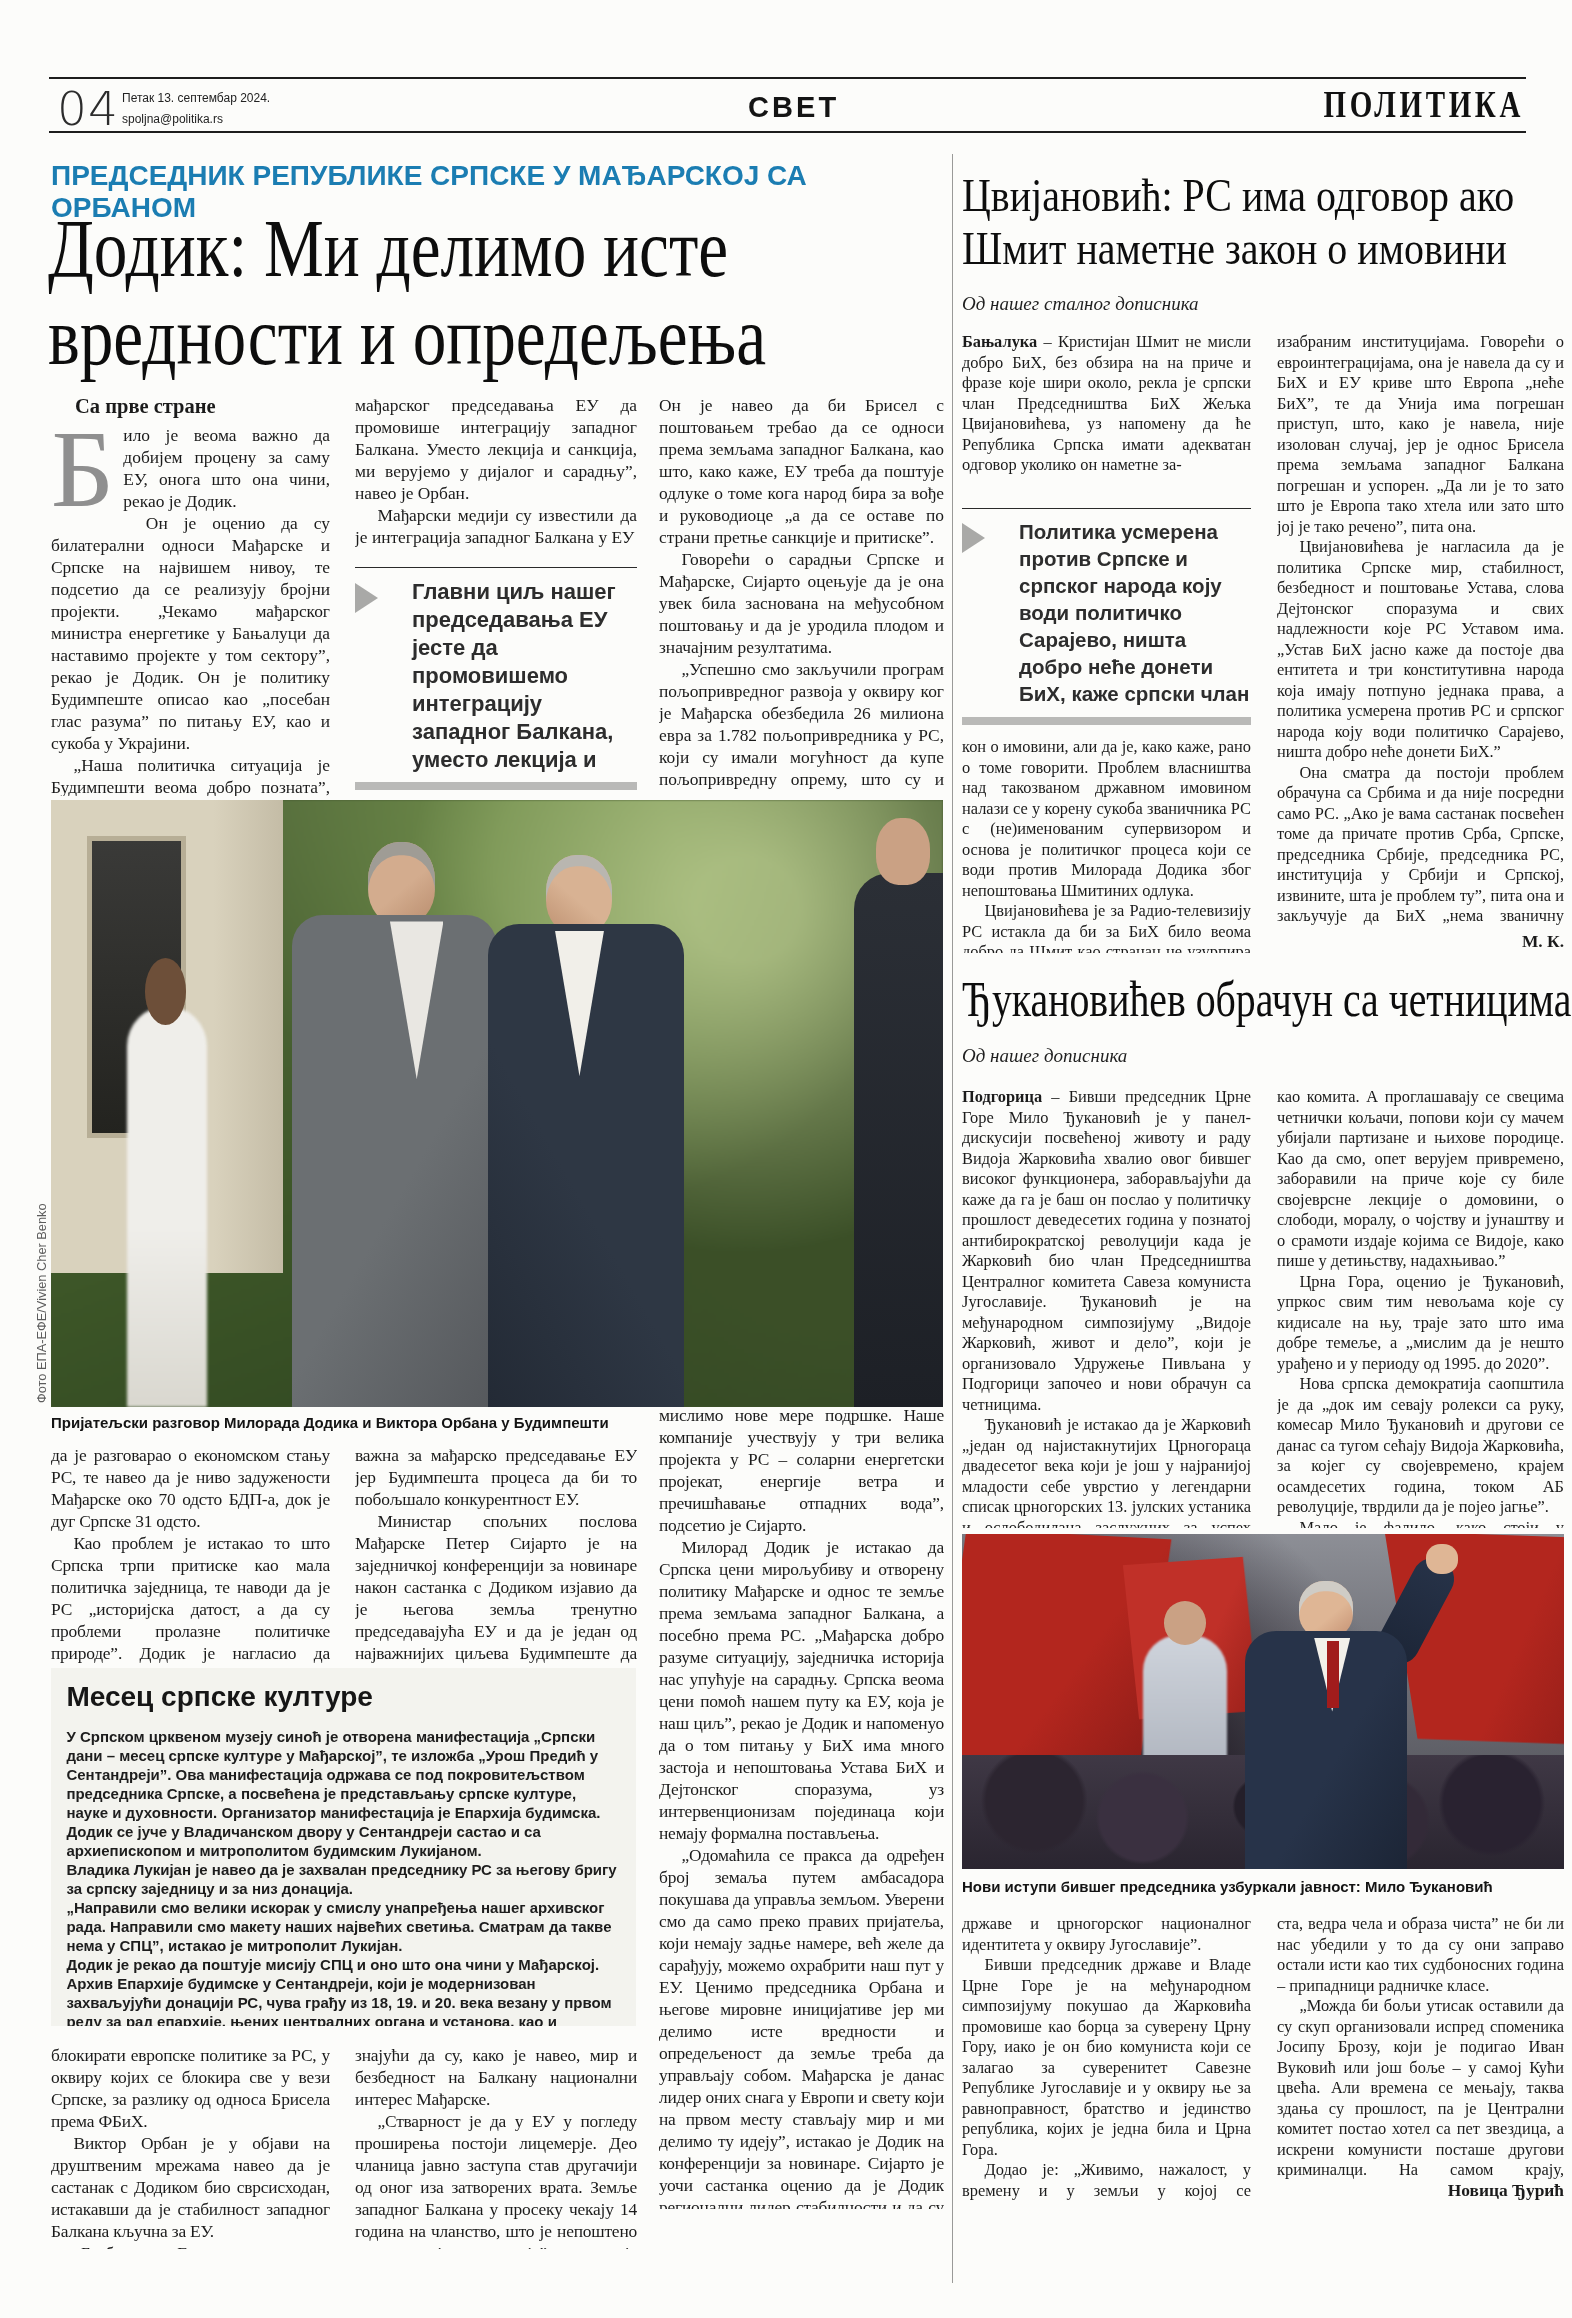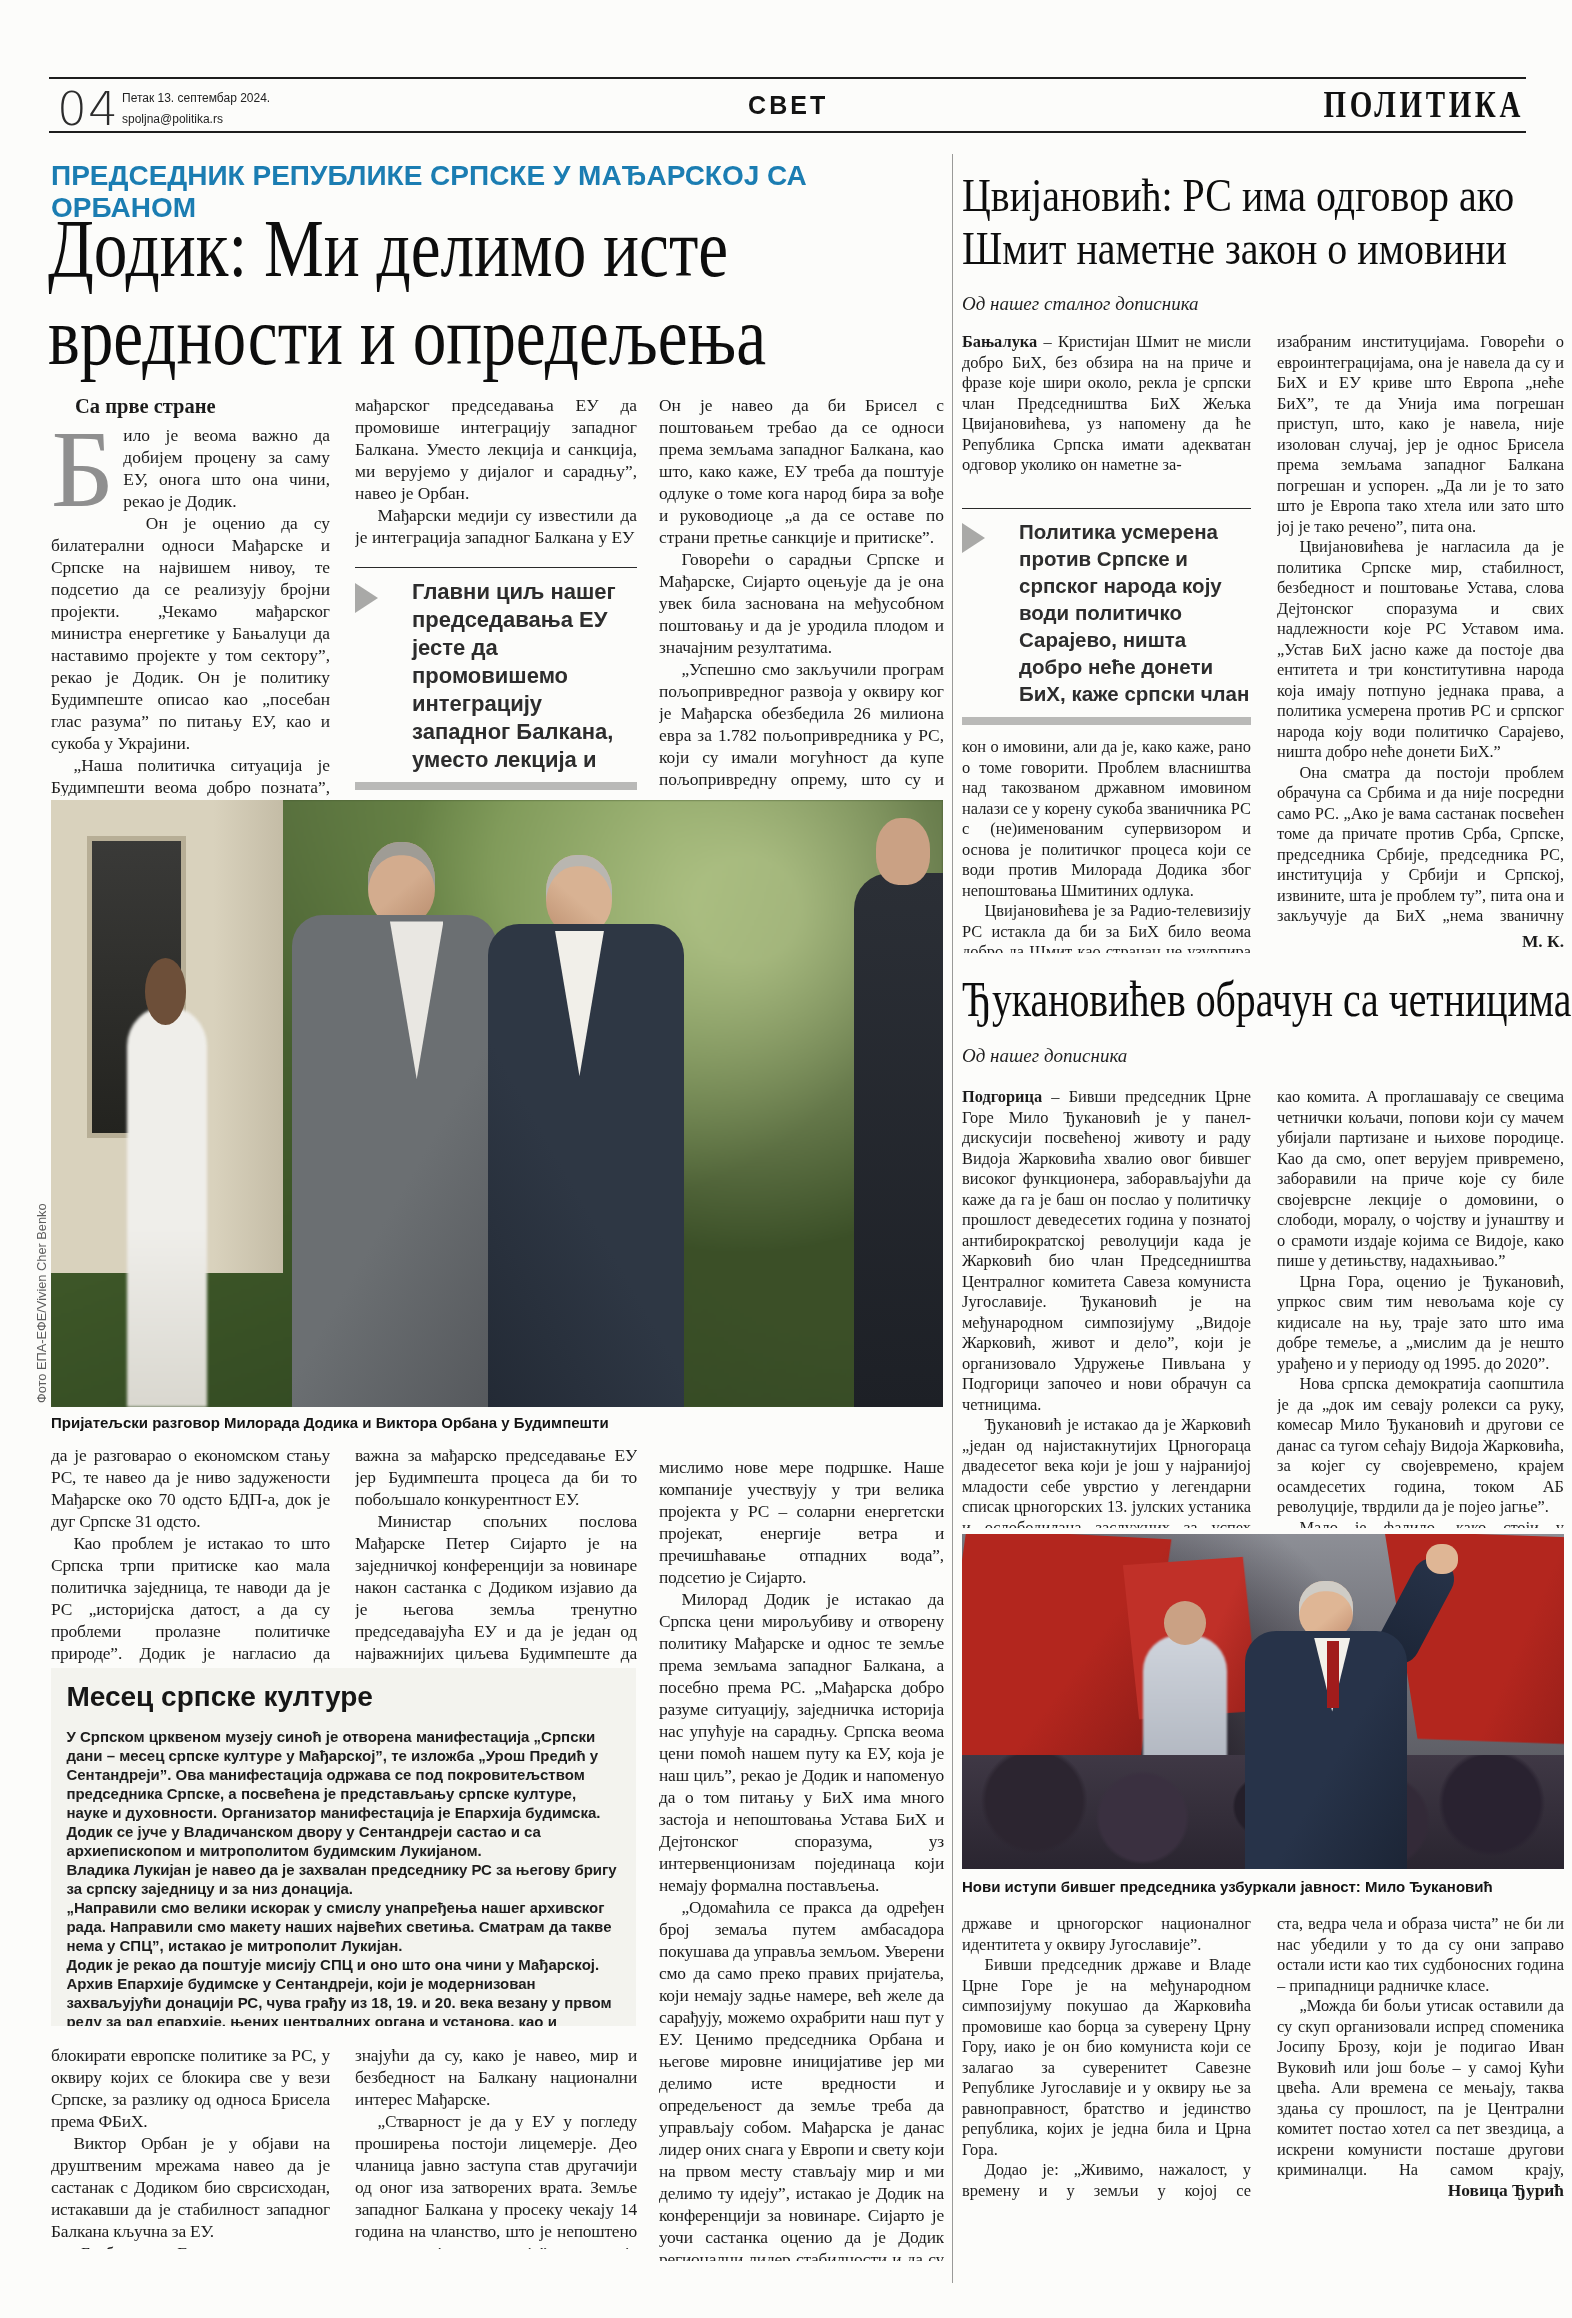--- a/index.html
+++ b/index.html
@@ -3,21 +3,21 @@
 <meta charset="utf-8">
 <style>
   html,body{margin:0;padding:0;background:#e8e8e4;}
   #page{position:relative;width:1573px;height:2319px;background:#fcfcfa;font-family:"Liberation Serif","DejaVu Serif",serif;color:#1b1b1b;overflow:hidden;}
   .abs{position:absolute;}
   .rule{position:absolute;background:#1d1d1d;height:1.5px;}
   .vdivider{position:absolute;width:1px;background:#9a9a98;}
   
   .pagenum{font-family:"DejaVu Sans","Liberation Sans",sans-serif;font-weight:300;font-size:47px;color:#2c2c2c;letter-spacing:1px;}
   .dateline-top{font-family:"Liberation Sans","DejaVu Sans",sans-serif;font-size:12px;line-height:20.5px;color:#222;}
-  .section-name{font-family:"Liberation Sans","DejaVu Sans",sans-serif;font-weight:700;font-size:25px;letter-spacing:3.1px;color:#141414;}
+  .section-name{font-family:"Liberation Sans","DejaVu Sans",sans-serif;font-weight:700;font-size:29px;letter-spacing:3.1px;color:#141414;}
   .logo{font-family:"Liberation Serif",serif;font-weight:700;font-size:29px;letter-spacing:3.6px;color:#111;transform:scaleY(1.28);transform-origin:center;}
   
   .kicker{font-family:"Liberation Sans","DejaVu Sans",sans-serif;font-weight:700;font-size:28px;color:#1b7db2;letter-spacing:0px;}
   .headline{font-family:"Liberation Serif",serif;font-weight:400;color:#0d0d0d;transform:scaleX(.82);transform-origin:0 0;white-space:nowrap;}
   .h-main{font-size:82px;line-height:88px;}
   .h-art2{font-size:47px;line-height:53px;}
   .h-art3{font-size:51px;line-height:55px;transform:scaleX(.78);}
   .byline-bold{font-weight:700;font-size:20.5px;}
   .byline-italic{font-style:italic;font-size:19px;color:#1f1f1f;}
   
@@ -178,21 +178,21 @@
   <div class="col cond" style="left:51px;top:2044px;width:279px;height:205px;">
     <p class="nofirst">блокирати европске политике за РС, у оквиру којих се блокира све у вези Српске, за разлику од односа Брисела према ФБиХ.</p>
     <p>Виктор Орбан је у објави на друштвеним мрежама навео да је састанак с Додиком био сврсисходан, истакавши да је стабилност западног Балкана кључна за ЕУ.</p>
     <p>„Безбедност Европе почиње на западном Балкану. Зато је главни циљ</p>
   </div>
   <div class="col cond" style="left:355px;top:2044px;width:282px;height:205px;">
     <p class="nofirst">знајући да су, како је навео, мир и безбедност на Балкану национални интерес Мађарске.</p>
     <p>„Стварност је да у ЕУ у погледу проширења постоји лицемерје. Део чланица јавно заступа став другачији од оног иза затворених врата. Земље западног Балкана у просеку чекају 14 година на чланство, што је непоштено и доказ је лицемерја”, рекао је Сијарто.</p>
   </div>
 
-  <div class="col cond" style="left:659px;top:1456px;width:285px;height:805px;">
+  <div class="col cond" style="left:659px;top:1404px;width:285px;height:805px;">
     <p class="nofirst">мислимо нове мере подршке. Наше компаније учествују у три велика пројекта у РС – соларни енергетски пројекат, енергије ветра и пречишћавање отпадних вода”, подсетио је Сијарто.</p>
     <p>Милорад Додик је истакао да Српска цени мирољубиву и отворену политику Мађарске и однос те земље према земљама западног Балкана, а посебно према РС. „Мађарска добро разуме ситуацију, заједничка историја нас упућује на сарадњу. Српска веома цени помоћ нашем путу ка ЕУ, која је наш циљ”, рекао је Додик и напоменуо да о том питању у БиХ има много застоја и непоштовања Устава БиХ и Дејтонског споразума, уз интервенционизам појединаца који немају формална постављења.</p>
     <p>„Одомаћила се пракса да одређен број земаља путем амбасадора покушава да управља земљом. Уверени смо да само преко правих пријатеља, који немају задње намере, већ желе да сарађују, можемо охрабрити наш пут у ЕУ. Ценимо председника Орбана и његове мировне иницијативе јер ми делимо исте вредности и опредељеност да земље треба да управљају собом. Мађарска је данас лидер оних снага у Европи и свету који на првом месту стављају мир и ми делимо ту идеју”, истакао је Додик на конференцији за новинаре. Сијарто је уочи састанка оценио да је Додик регионални лидер стабилности и да су консултације са њим увек корисне. „За успешну интеграцију западног Балкана не смемо говорити о западном Балкану, већ са западним Балканом”, написао је Сијарто на „Фејсбуку”.</p>
   </div>
 
   <div class="abs" style="left:962px;top:169px;">
     <div class="headline h-art2" style="transform:scaleX(.85);">
       <div>Цвијановић: РС има одговор ако</div>
       <div>Шмит наметне закон о имовини</div>
     </div>

